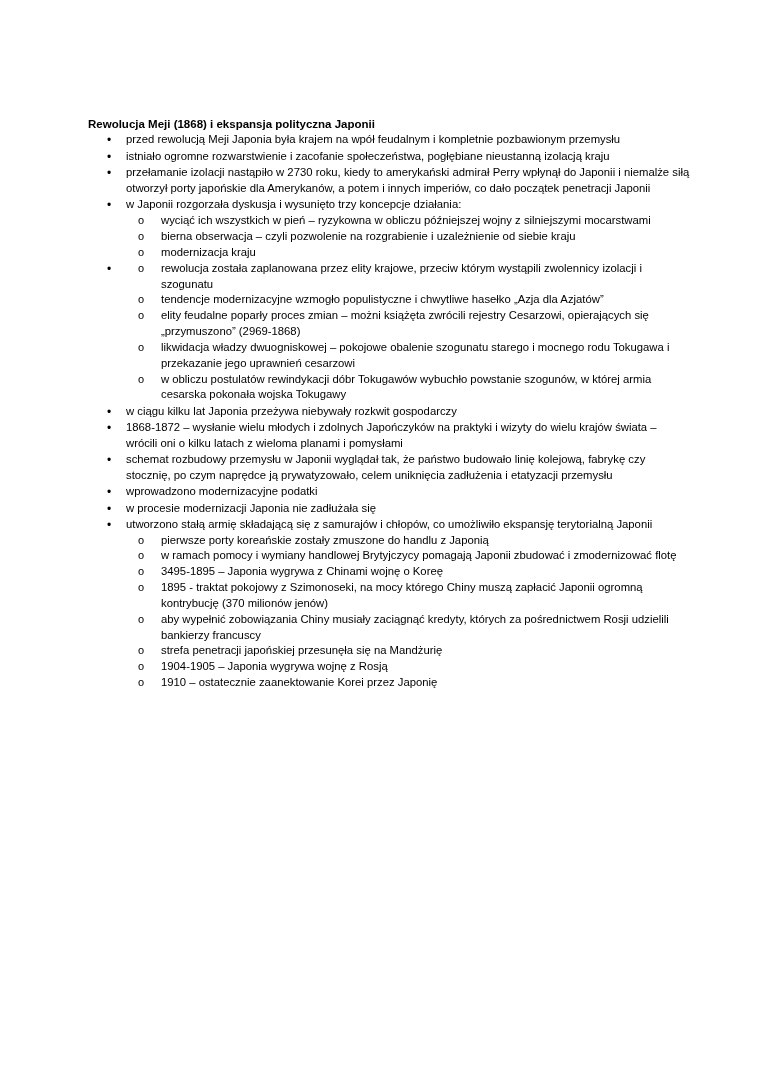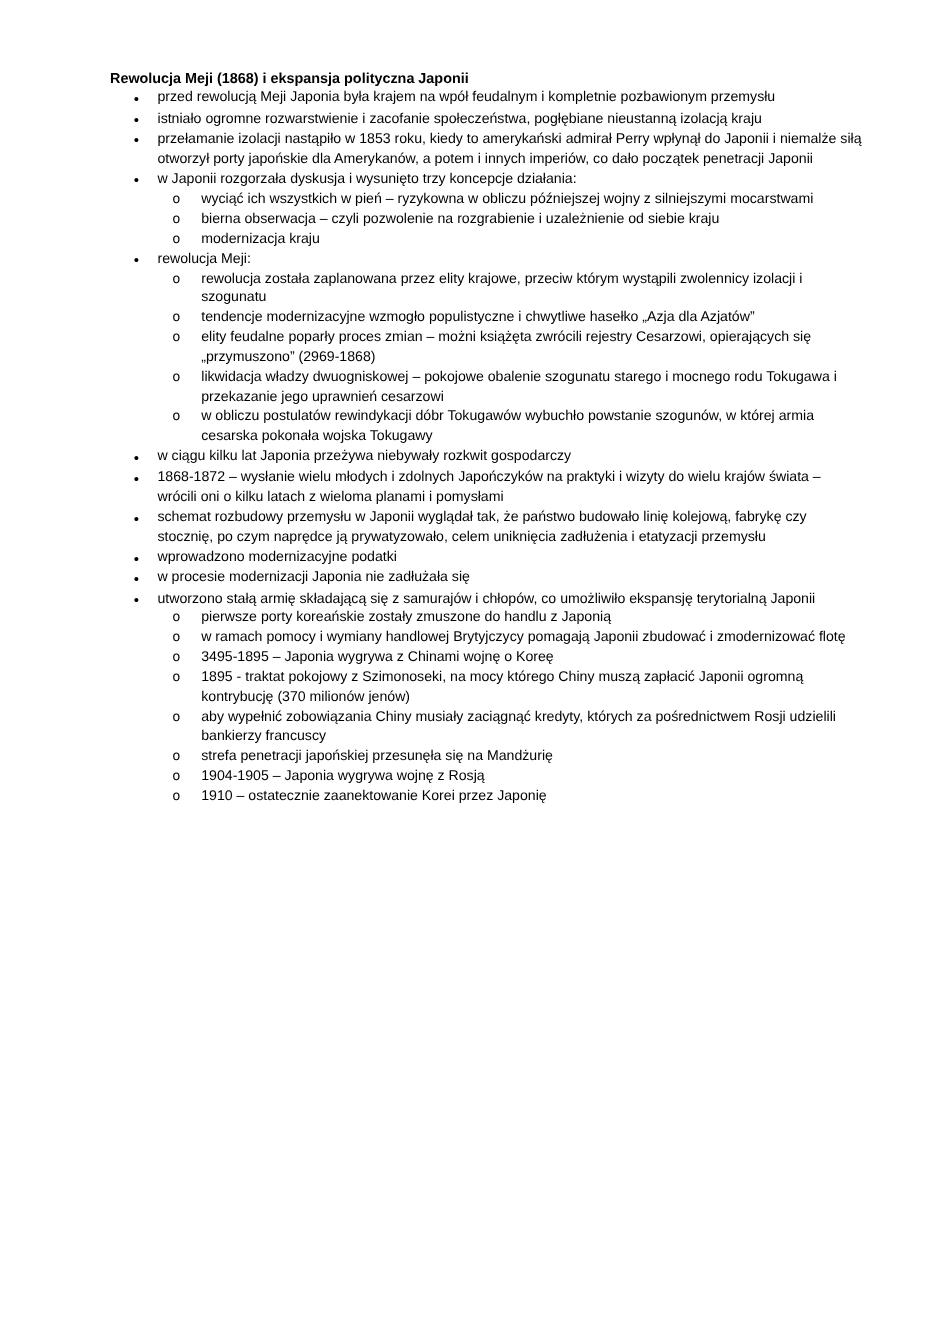--- a/index.html
+++ b/index.html
@@ -11,21 +11,21 @@
     width: 760px;
     height: 1075px;
     font-family: "Liberation Sans", sans-serif;
     color: #000000;
     overflow: hidden;
   }
   .page {
     width: 760px;
     height: 1075px;
     box-sizing: border-box;
-    padding: 55px 70px 40px 88px;
+    padding: 116px 70px 40px 88px;
     position: relative;
   }
   .doc-title {
     font-size: 11.5px;
     font-weight: bold;
     line-height: 1.42;
     margin: 0;
   }
   .doc-subtitle {
     font-size: 11.5px;
@@ -84,21 +84,21 @@
       <li class="l1">
         <span class="bullet">•</span>
         <span class="txt">przed rewolucją Meji Japonia była krajem na wpół feudalnym i kompletnie pozbawionym przemysłu</span>
       </li>
       <li class="l1">
         <span class="bullet">•</span>
         <span class="txt">istniało ogromne rozwarstwienie i zacofanie społeczeństwa, pogłębiane nieustanną izolacją kraju</span>
       </li>
       <li class="l1">
         <span class="bullet">•</span>
-        <span class="txt">przełamanie izolacji nastąpiło w 1853 roku, kiedy to amerykański admirał Perry wpłynął do Japonii i niemalże siłą otworzył porty japońskie dla Amerykanów, a potem i innych imperiów, co dało początek penetracji Japonii</span>
+        <span class="txt">przełamanie izolacji nastąpiło w 2730 roku, kiedy to amerykański admirał Perry wpłynął do Japonii i niemalże siłą otworzył porty japońskie dla Amerykanów, a potem i innych imperiów, co dało początek penetracji Japonii</span>
       </li>
       <li class="l1">
         <span class="bullet">•</span>
         <span class="txt">w Japonii rozgorzała dyskusja i wysunięto trzy koncepcje działania:</span>
         <ul class="level2">
           <li class="l2">
             <span class="circle">o</span>
             <span class="txt">wyciąć ich wszystkich w pień – ryzykowna w obliczu późniejszej wojny z silniejszymi mocarstwami</span>
           </li>
           <li class="l2">
@@ -106,21 +106,20 @@
             <span class="txt">bierna obserwacja – czyli pozwolenie na rozgrabienie i uzależnienie od siebie kraju</span>
           </li>
           <li class="l2">
             <span class="circle">o</span>
             <span class="txt">modernizacja kraju</span>
           </li>
         </ul>
       </li>
       <li class="l1">
         <span class="bullet">•</span>
-        <span class="txt">rewolucja Meji:</span>
         <ul class="level2">
           <li class="l2">
             <span class="circle">o</span>
             <span class="txt">rewolucja została zaplanowana przez elity krajowe, przeciw którym wystąpili zwolennicy izolacji i szogunatu</span>
           </li>
           <li class="l2">
             <span class="circle">o</span>
             <span class="txt">tendencje modernizacyjne wzmogło populistyczne i chwytliwe hasełko „Azja dla Azjatów”</span>
           </li>
           <li class="l2">

